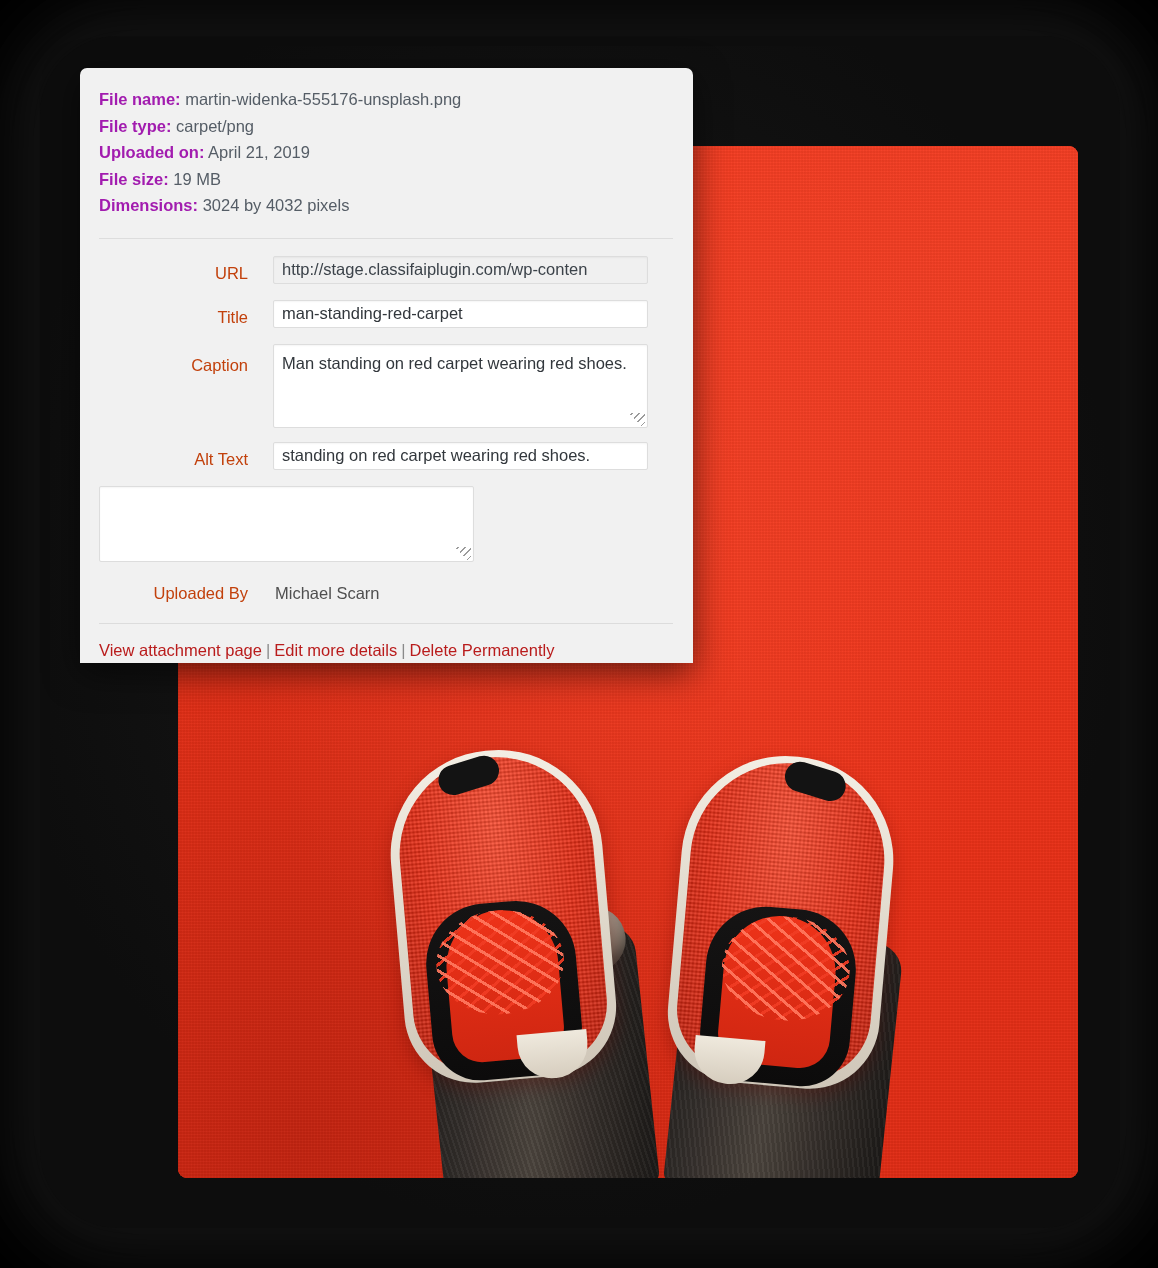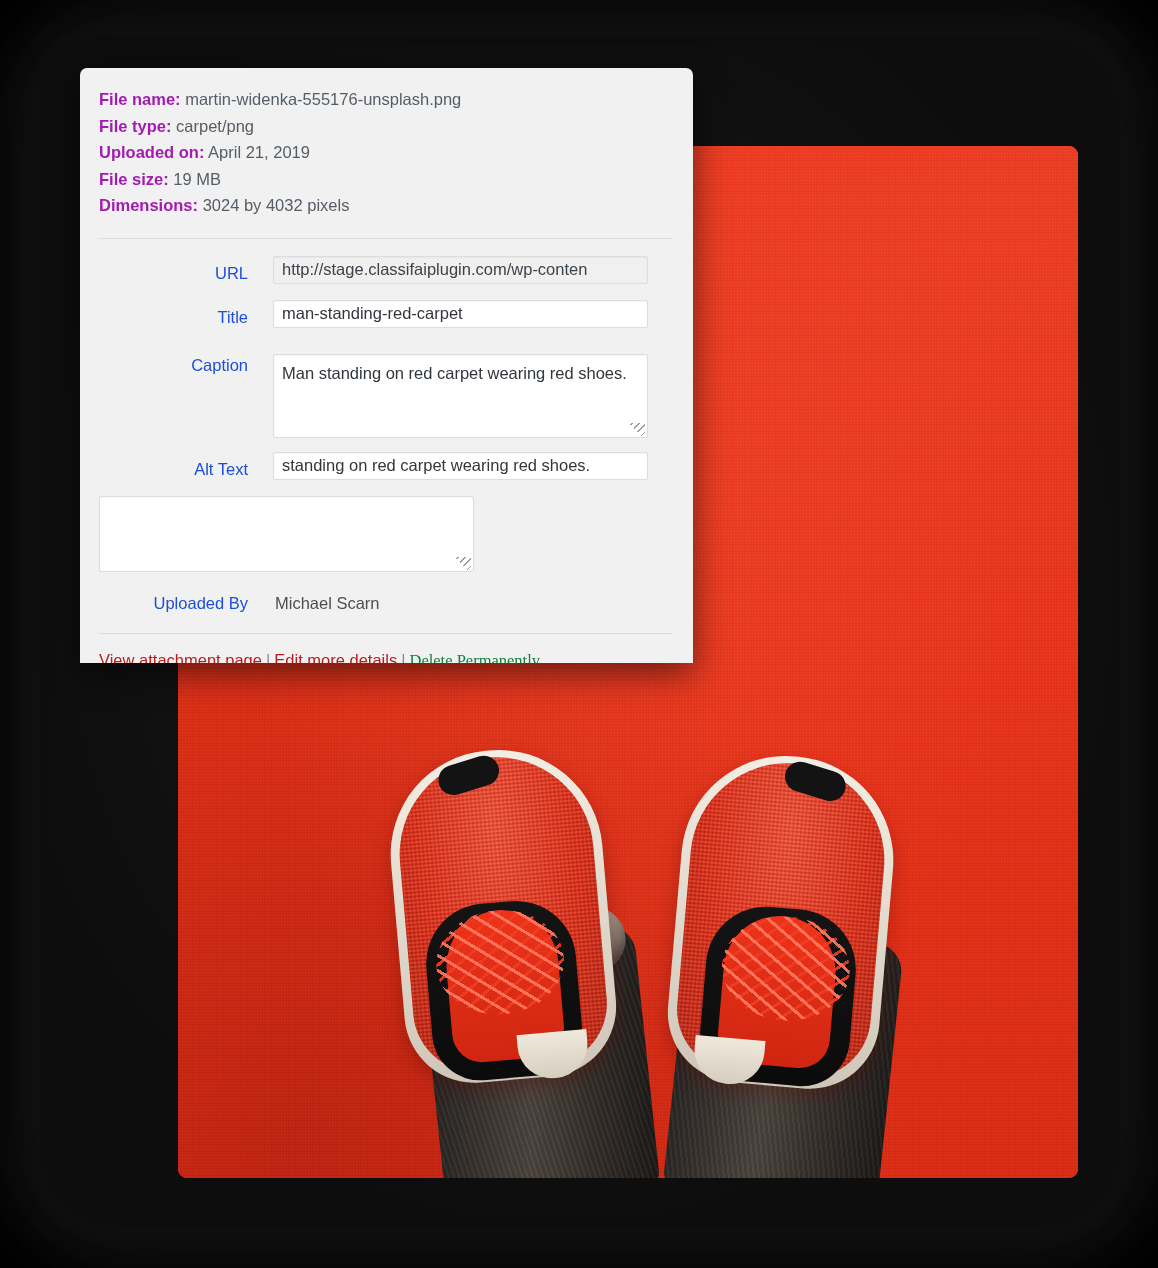--- a/index.html
+++ b/index.html
@@ -225,21 +225,21 @@
     display: flex;
     align-items: flex-start;
     margin-bottom: 10px;
   }
   .row .label {
     width: 174px;
     text-align: right;
     padding-right: 25px;
     box-sizing: border-box;
     font-size: 16.5px;
-    color: #1d4ed8;
+    color: #c2410c;
     line-height: 34px;
     white-space: nowrap;
   }
   .row.tall .label { line-height: 30px; padding-top: 6px; }
 
   .ctl {
     width: 375px;
     box-sizing: border-box;
     font-family: "Liberation Sans", sans-serif;
     font-size: 16.5px;
@@ -252,21 +252,21 @@
     box-shadow: inset 0 1px 2px rgba(0,0,0,0.045);
   }
   input.ctl { height: 28px; line-height: 20px; }
   input.ctl.readonly { background: #f0f0f0; color: #3c434a; }
 
   textarea.ctl {
     resize: none;
     line-height: 24px;
     overflow: hidden;
   }
-  #caption-field { height: 84px; margin-top: 10px; }
+  #caption-field { height: 84px; }
   #description-field { height: 76px; }
 
   .ta-wrap { position: relative; width: 375px; }
   .grip {
     position: absolute;
     right: 3px;
     bottom: 3px;
     width: 16px;
     height: 16px;
     pointer-events: none;
@@ -297,21 +297,21 @@
     margin-top: 17px;
     font-size: 16.5px;
     color: #9b9b9b;
     white-space: nowrap;
   }
   .actions a {
     color: #b91c1c;
     text-decoration: none;
     cursor: pointer;
   }
-  .actions a.danger { color: #15803d; font-family: Liberation Serif, serif; }
+  .actions a.danger { color: #b91c1c; }
   .actions .divider { color: #8a8a8a; padding: 0 4px; }
 </style>
 </head>
 <body>
 
 <div id="backdrop">
   <div id="device-shape"></div>
 </div>
 
 <div id="photo">

